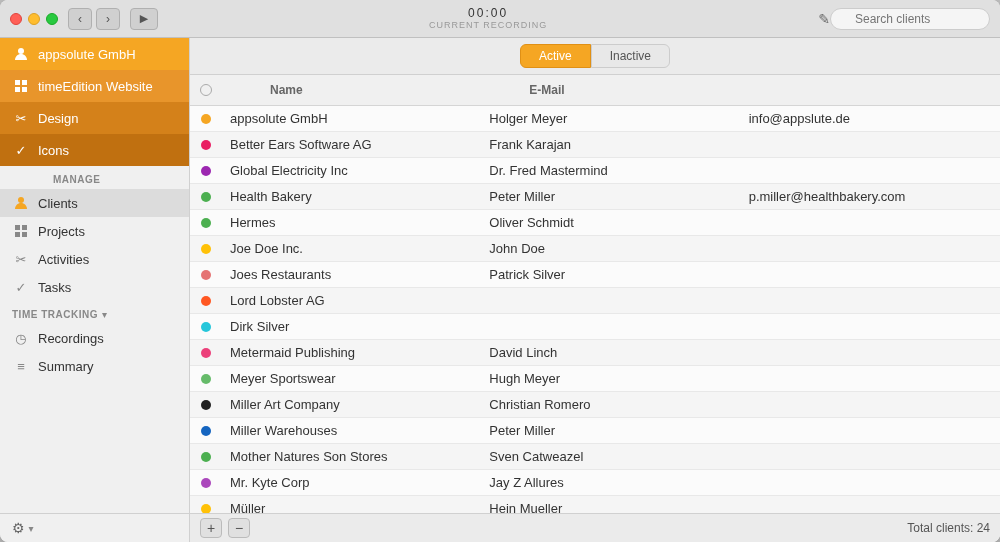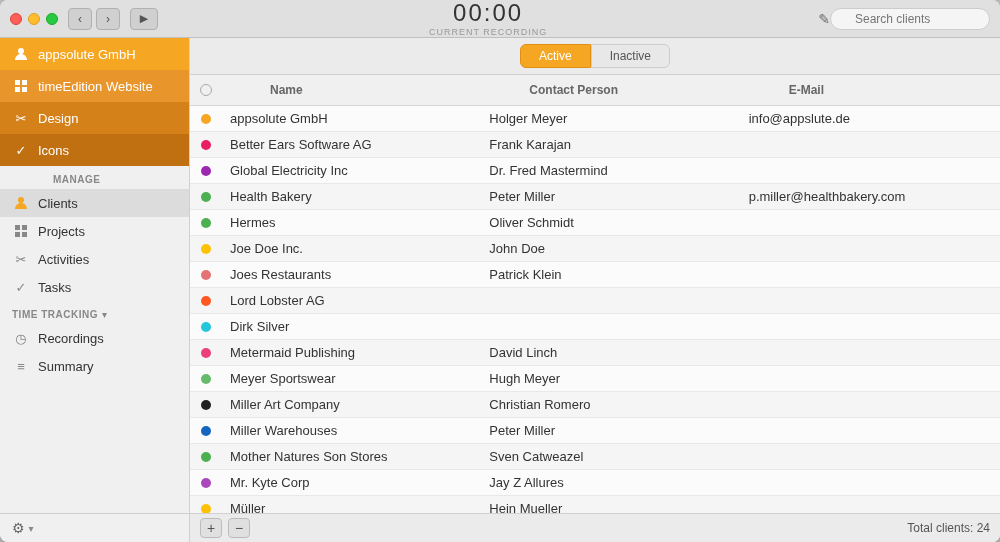--- a/index.html
+++ b/index.html
@@ -78,21 +78,21 @@
       color: #555;
     }
     .titlebar-center {
       flex: 1;
       display: flex;
       flex-direction: column;
       align-items: center;
       justify-content: center;
     }
     .recording-time {
-      font-size: 24px;
+      font-size: 12px;
       font-weight: 300;
       color: #333;
       letter-spacing: 2px;
       line-height: 1.1;
     }
     .recording-label {
       font-size: 9px;
       color: #999;
       letter-spacing: 1px;
       text-transform: uppercase;
@@ -464,21 +464,20 @@
       <div class="tab-bar">
         <button class="tab-btn active">Active</button>
         <button class="tab-btn">Inactive</button>
       </div>
 
       <div class="table-header">
         <div class="table-header-cell dot-cell">
           <div class="circle-empty"></div>
         </div>
         <div class="table-header-cell">Name</div>
-        <div class="table-header-cell">Contact Person</div>
         <div class="table-header-cell">E-Mail</div>
       </div>
 
       <div class="table-body" id="table-body">
       <div class="table-row">
             <div class="table-cell dot-cell">
               <div class="color-dot" style="background-color: rgb(245, 166, 35);"></div>
             </div>
             <div class="table-cell">appsolute GmbH</div>
             <div class="table-cell">Holger Meyer</div>
@@ -522,21 +521,21 @@
             </div>
             <div class="table-cell">Joe Doe Inc.</div>
             <div class="table-cell">John Doe</div>
             <div class="table-cell"></div>
           </div>
           <div class="table-row">
             <div class="table-cell dot-cell">
               <div class="color-dot" style="background-color: rgb(229, 115, 115);"></div>
             </div>
             <div class="table-cell">Joes Restaurants</div>
-            <div class="table-cell">Patrick Klein</div>
+            <div class="table-cell">Patrick Silver</div>
             <div class="table-cell"></div>
           </div>
           <div class="table-row">
             <div class="table-cell dot-cell">
               <div class="color-dot" style="background-color: rgb(255, 87, 34);"></div>
             </div>
             <div class="table-cell">Lord Lobster AG</div>
             <div class="table-cell"></div>
           </div>
           <div class="table-row">

